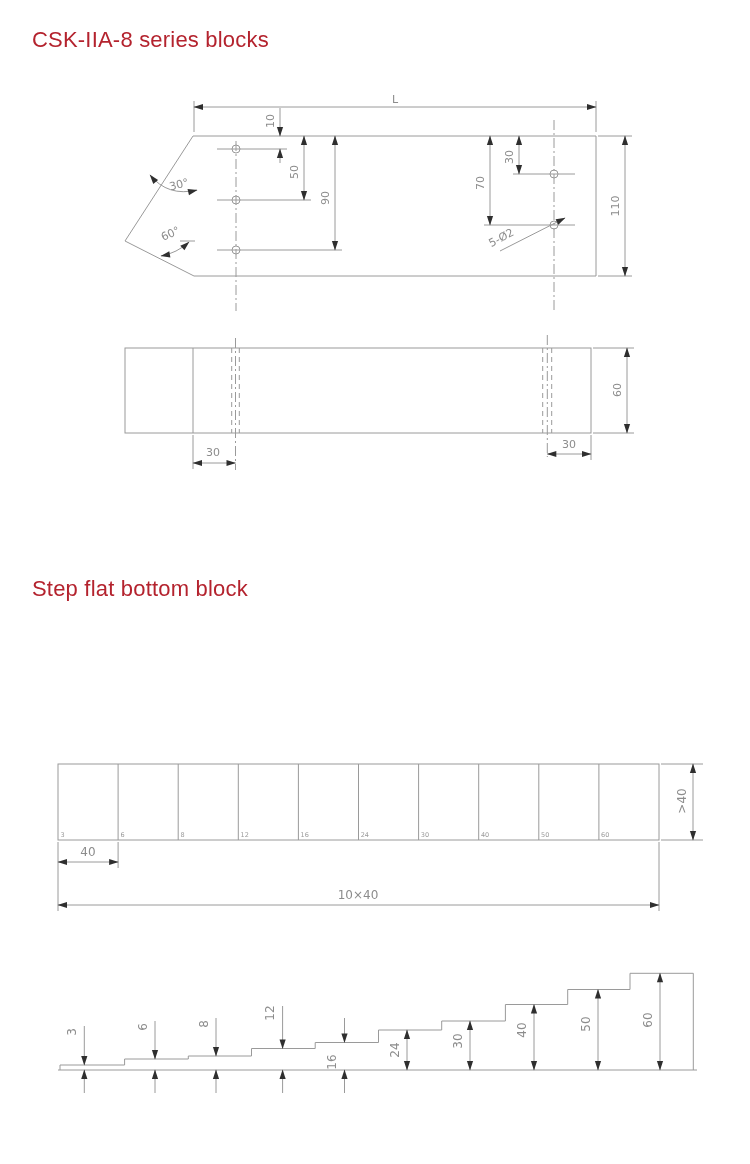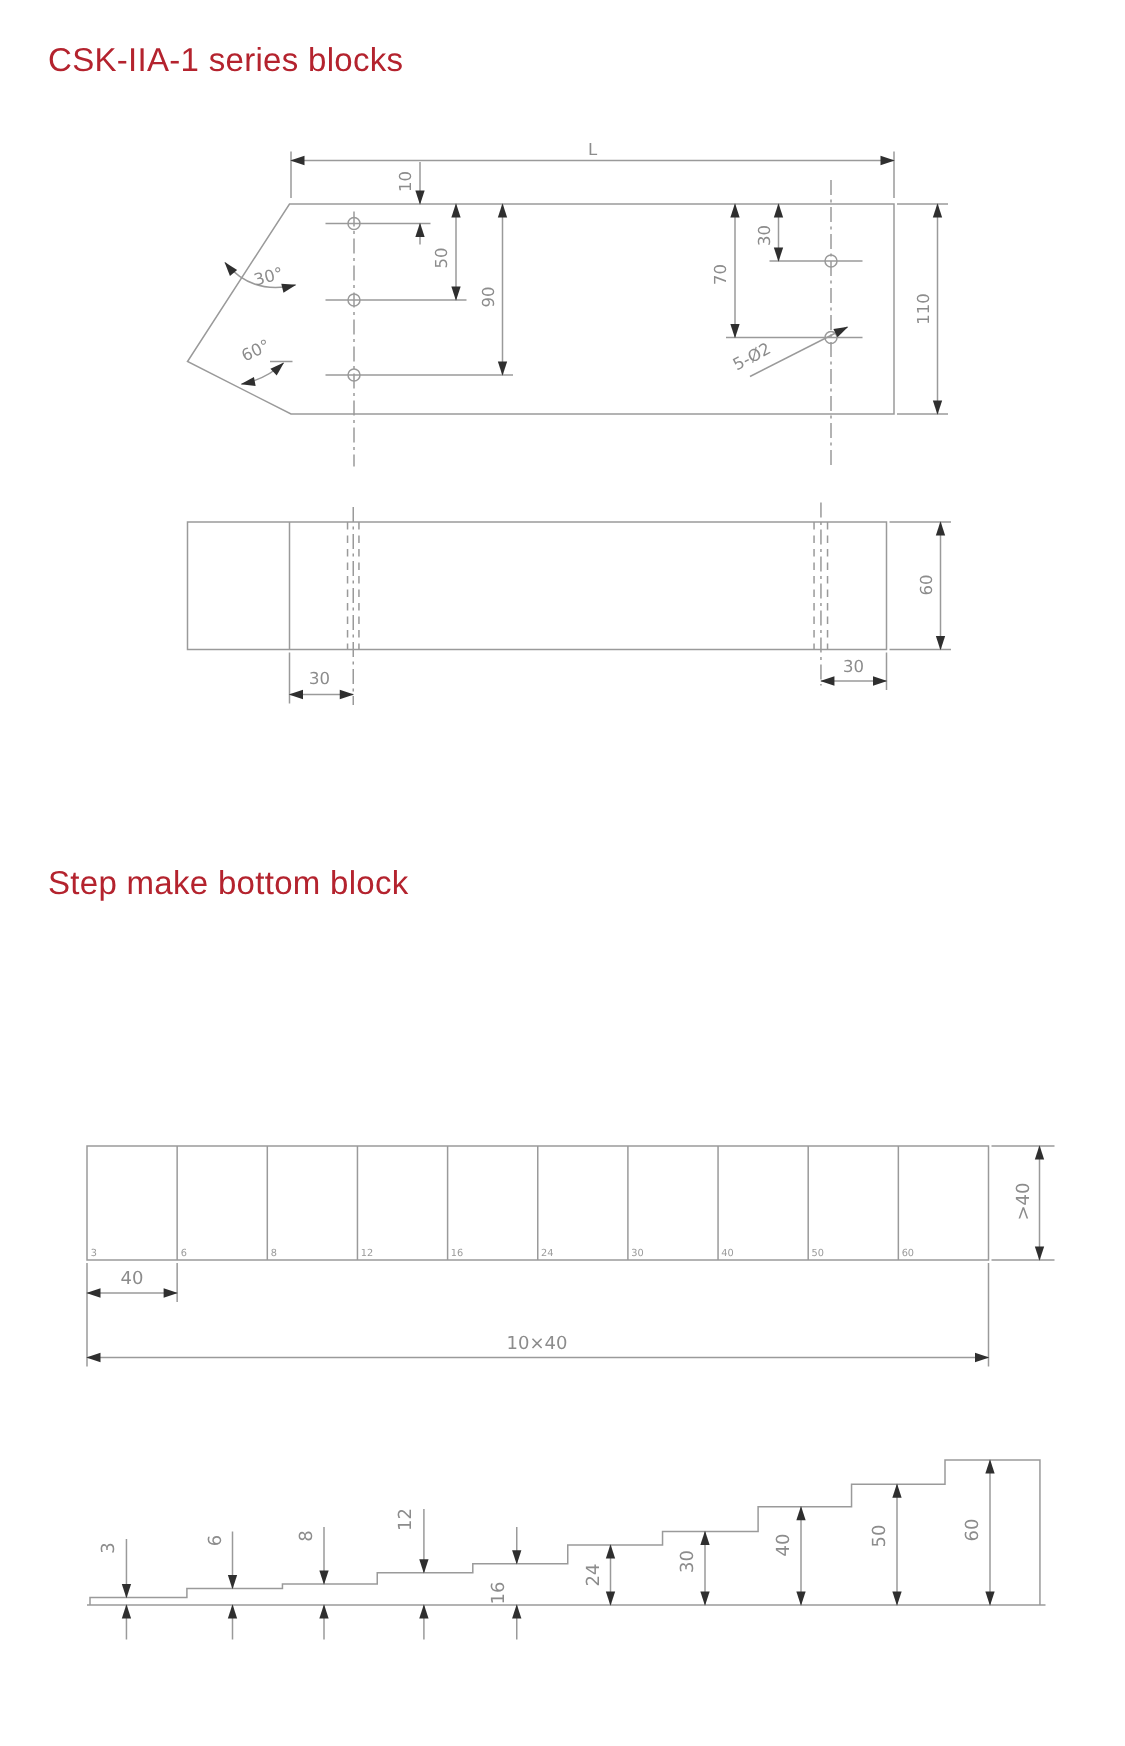--- a/index.html
+++ b/index.html
@@ -16,22 +16,22 @@
   .hid{stroke:#9a9a9a;fill:none;stroke-width:1;stroke-dasharray:5 4;}
   text.d{fill:#8c8c8c;font-size:11px;font-family:"DejaVu Sans",sans-serif;}
   text.d2{fill:#8c8c8c;font-size:12px;font-family:"DejaVu Sans",sans-serif;}
   text.tiny{fill:#9a9a9a;font-size:6.5px;font-family:"DejaVu Sans",sans-serif;}
 </style>
 </head>
 <body>
 
 <div class="page">
 
-  <h1 class="sec">CSK-IIA-1 series blocks</h1>
-  <h2 class="sec">Step make bottom block</h2>
+  <h1 class="sec">CSK-IIA-8 series blocks</h1>
+  <h2 class="sec">Step flat bottom block</h2>
 
   <svg class="draw" viewBox="0 0 750 1164">
     <defs>
       <marker id="ae" markerUnits="userSpaceOnUse" markerWidth="11" markerHeight="8" refX="10" refY="4" orient="auto">
         <path d="M1,0.9 L10.5,4 L1,7.1 Z" fill="#2f2f2f"></path>
       </marker>
       <marker id="as" markerUnits="userSpaceOnUse" markerWidth="11" markerHeight="8" refX="1" refY="4" orient="auto">
         <path d="M10,0.9 L0.5,4 L10,7.1 Z" fill="#2f2f2f"></path>
       </marker>
     </defs>

